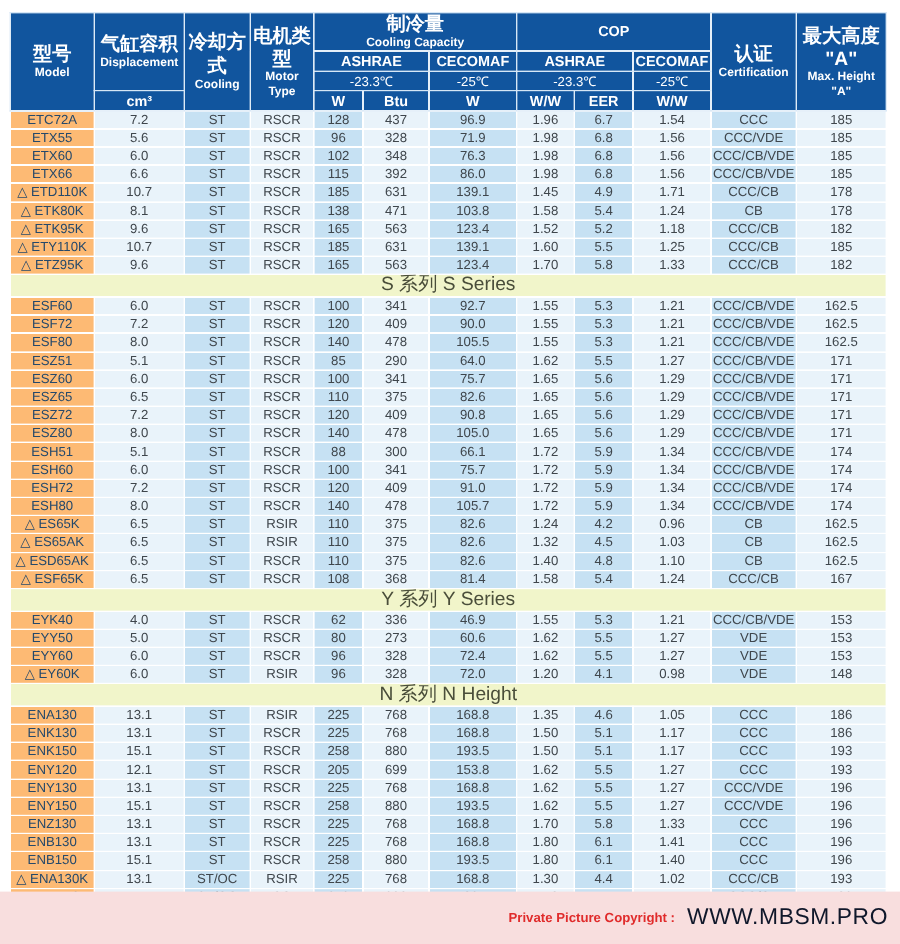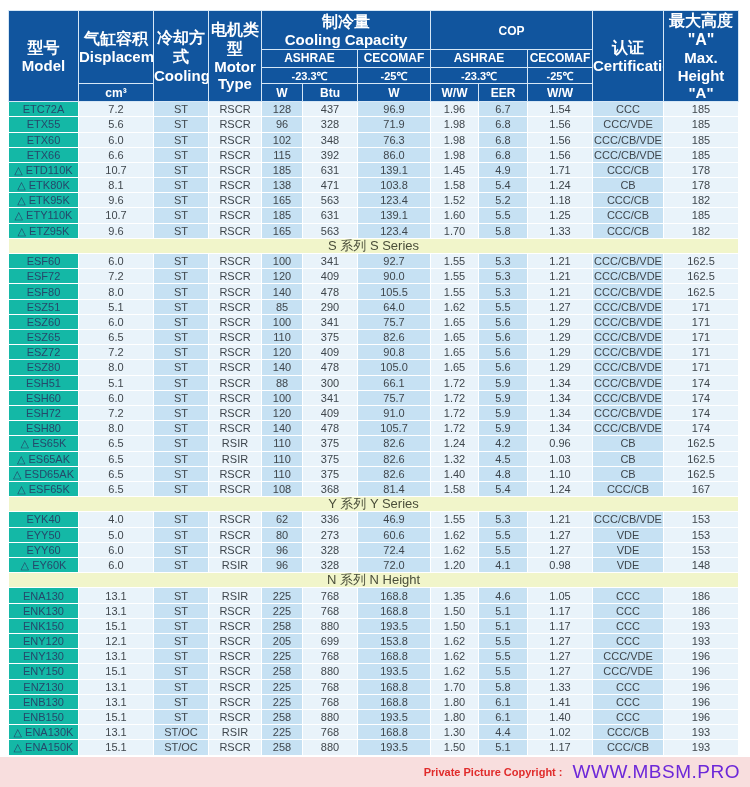--- a/index.html
+++ b/index.html
@@ -2,36 +2,36 @@
 <html><head>
 <meta charset="utf-8">
 <style>
   html,body{margin:0;padding:0;background:#ffffff;}
   .page{position:relative;width:750px;height:787px;background:#ffffff;overflow:hidden;
         font-family:"Liberation Sans",sans-serif;}
   table.spec{position:absolute;left:8px;top:10px;width:731px;border-collapse:collapse;table-layout:fixed;}
   th,td{padding:0;margin:0;text-align:center;vertical-align:middle;overflow:hidden;}
   thead th{background:#11559e;color:#ffffff;font-weight:bold;border:1px solid #d6e7f6;white-space:normal;}
   thead .zh{display:block;font-size:16px;line-height:1.2;}
-  thead .en{display:block;font-size:15px;line-height:1.15;}
+  thead .en{display:block;font-size:10px;line-height:1.15;}
   thead .one{font-size:12px;margin-top:19px;}
   tr.h1{height:30px;} tr.h2{height:17px;} tr.h3{height:14px;} tr.h4{height:17px;}
   tr.h2 th,tr.h4 th{font-size:12px;}
-  tr.h3 th{font-size:11px;font-weight:bold;}
+  tr.h3 th{font-size:11px;font-weight:normal;}
   tbody tr{height:15.2px;}
   tbody td{font-size:11px;line-height:1.1;color:#3f464c;border:1px solid #ffffff;white-space:nowrap;}
-  td.model{background:#14b8a6;color:#25496b;}
+  td.model{background:#fdba74;color:#25496b;}
   td.lt{background:#c6e1f3;}
   td.pale{background:#e9f3fa;}
-  td.sep{background:#f1f5ca;color:#4a4e3a;font-size:13px;}
-  .footer{position:absolute;left:0;bottom:0;width:750px;height:30px;background:#f8dede;
+  td.sep{background:#f1f5ca;color:#4a4e3a;font-size:16px;}
+  .footer{position:absolute;left:0;bottom:0;width:750px;height:44px;background:#f8dede;
           display:flex;align-items:center;justify-content:flex-end;gap:10px;
           padding-right:10px;box-sizing:border-box;}
   .copy{color:#e02b2b;font-size:11px;font-weight:bold;}
-  .site{color:#6d28d9;font-size:19px;letter-spacing:0.5px;}
+  .site{color:#0f172a;font-size:19px;letter-spacing:0.5px;}
 </style>
 </head>
 <body>
 
 <div class="page">
 
   <table class="spec">
     <colgroup>
       <col style="width:70px">
         <col style="width:75px">

